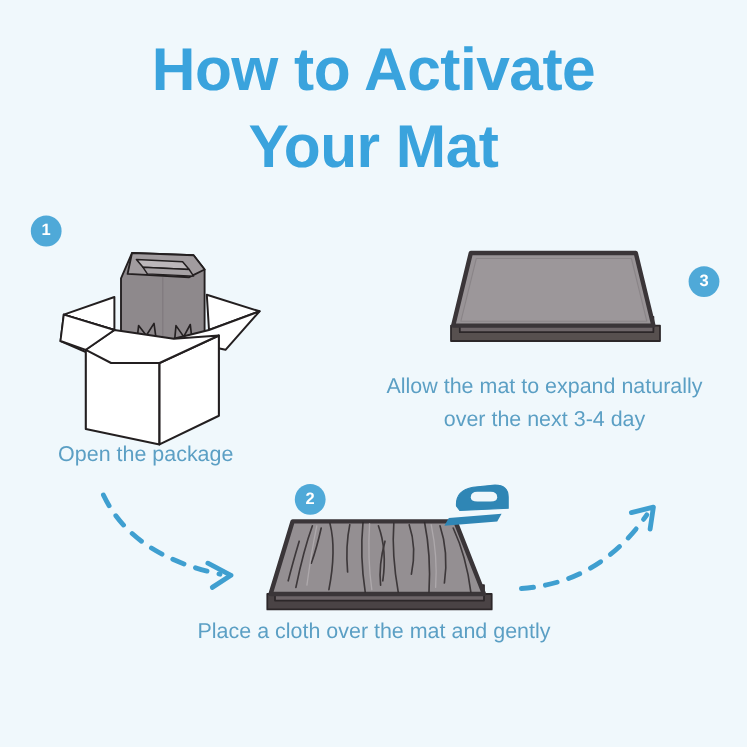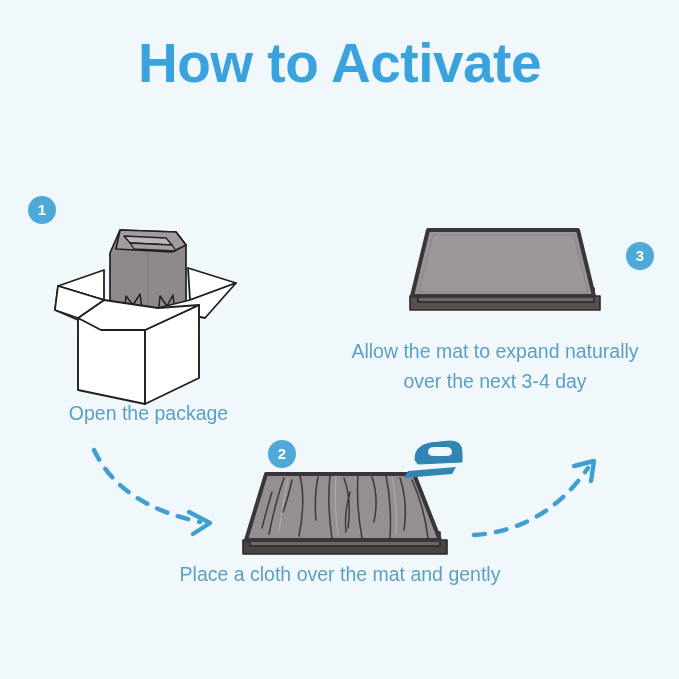--- a/index.html
+++ b/index.html
@@ -59,21 +59,20 @@
     position: absolute;
     color: #5b9fc4;
     font-size: 19.5px;
     line-height: 1.55;
     text-align: center;
   }
   #cap1 {
     left: 0px;
     top: 398px;
     width: 265px;
-    padding-left: 16px;
   }
   #cap2 {
     left: 110px;
     top: 559px;
     width: 460px;
   }
   #cap3 {
     left: 312px;
     top: 336px;
     width: 366px;
@@ -89,20 +88,21 @@
     height: 679px;
   }
 </style>
 </head>
 <body>
 
 <div id="stage">
 
   <div class="title">
     <span class="line">How to Activate</span>
+    <span class="line">Your Mat</span>
   </div>
 
   <svg id="art" viewBox="0 0 679 679">
 
     <g>
 
       <g>
 
         <path d="M110 253 L110 300 Q112 312 124 314 L172 318 Q184 316 186 304 L186 245
                  L176 232 L120 230 Z" fill="#8e898c" stroke="#231f20" stroke-width="1.7" stroke-linejoin="round"></path>

